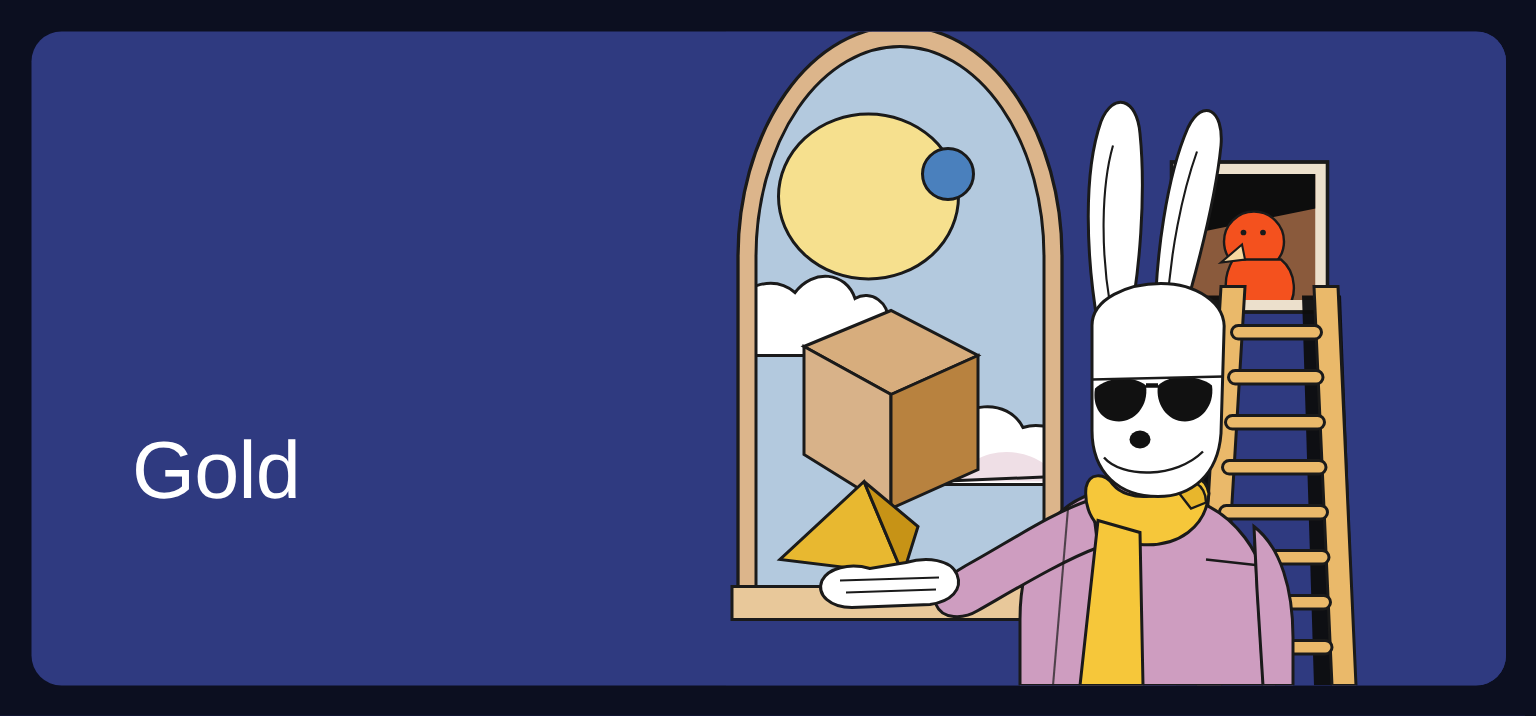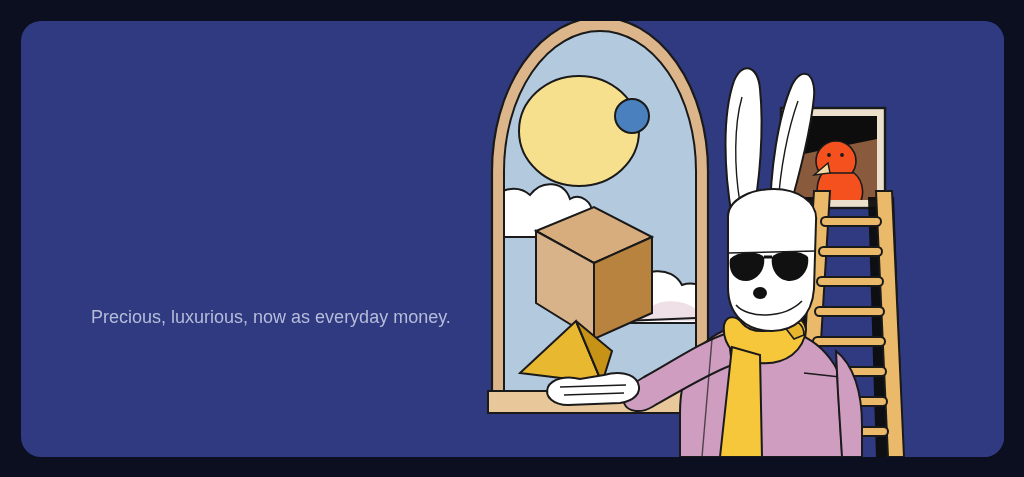--- a/index.html
+++ b/index.html
@@ -66,21 +66,21 @@
   }
 </style>
 </head>
 <body>
 
 <div id="stage">
 
   <section id="hero-card">
 
     <div id="copy-block">
-      <p id="hero-subtitle">Precious, luxurious, now as everyday money.</p>
+      <h1 id="hero-title">Gold</h1>
     </div>
 
     <div id="hero-illustration">
       <svg viewBox="0 0 520 436" xmlns="http://www.w3.org/2000/svg" aria-hidden="true">
         <defs>
           <clipPath id="archClip">
             <path d="M20 370 L20 150 A96 140 0 0 1 212 150 L212 370 Z"></path>
           </clipPath>
           <clipPath id="wallWinClip">
             <rect x="305" y="95" width="88" height="84"></rect>

